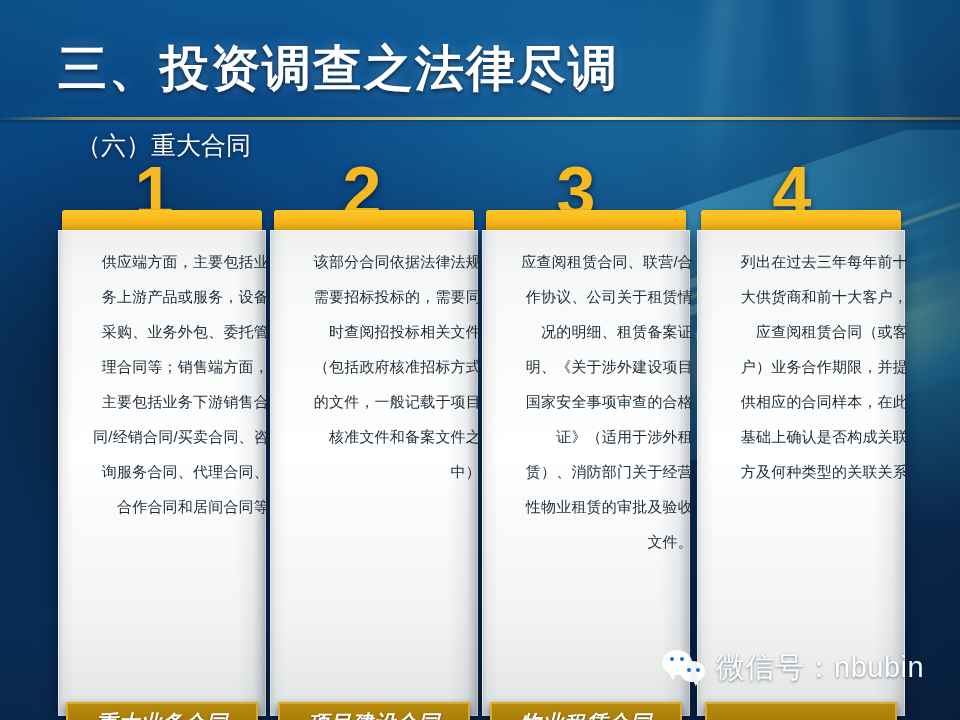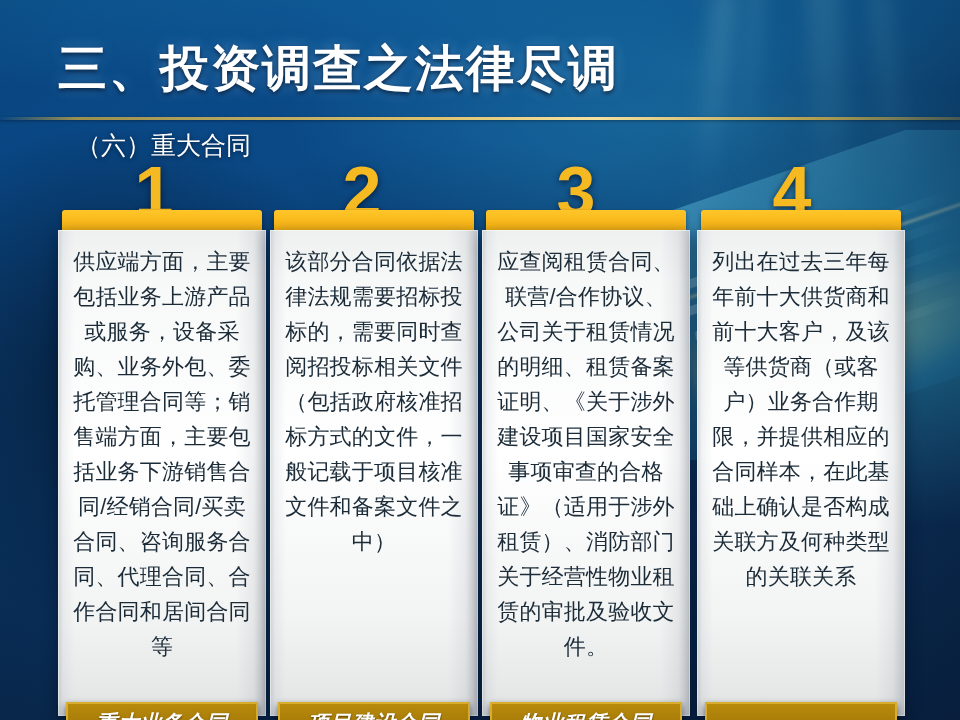--- a/index.html
+++ b/index.html
@@ -143,26 +143,26 @@
         rgba(150,158,168,0.16) 196px, rgba(96,106,118,0.32) 208px),
       linear-gradient(180deg, #eef0f0 0%, #f7f8f8 10%, #ffffff 46%, #f2f3f3 80%, #e2e4e4 100%);
     box-shadow: 0 5px 14px rgba(0,10,30,0.48), inset 0 0 0 1px rgba(255,255,255,0.5);
   }
   .card::after {
     content: ""; position: absolute; left: 0; bottom: 0;
     width: 100%; height: 16px;
     background: linear-gradient(180deg, rgba(255,255,255,0) 0%, rgba(160,170,180,0.28) 100%);
   }
   .card-text {
-    position: absolute; left: 14px; top: 14px;
+    position: absolute; left: 31px; top: 14px;
     width: 180px;
-    font-size: 22px; line-height: 35px;
+    font-size: 15px; line-height: 35px;
     color: #1b2b38;
     letter-spacing: 0.2px;
-    text-align: center;
+    text-align: right;
     white-space: pre-wrap;
     word-break: break-all;
   }
   .label {
     position: absolute; top: 544px; left: 8px;
     width: 192px; height: 42px;
     display: flex; align-items: center; justify-content: center;
     background: linear-gradient(180deg, #b88a0c 0%, #a87d08 48%, #96700a 100%);
     border: 2px solid #d8ad2e;
     box-sizing: border-box;
@@ -286,23 +286,34 @@
       </div>
       <div class="label">
         <span>物业租赁合同</span>
       </div>
     </div>
 
     <div class="col col-4">
       <div class="num">4</div>
       <div class="tab"></div>
       <div class="card">
-        <div class="card-text">列出在过去三年每年前十大供货商和前十大客户，及该等供货商（或客户）业务合作期限，并提供相应的合同样本，在此基础上确认是否构成关联方及何种类型的关联关系</div>
+        <div class="card-text">列出在过去三年每年前十大供货商和前十大客户，应查阅租赁合同（或客户）业务合作期限，并提供相应的合同样本，在此基础上确认是否构成关联方及何种类型的关联关系</div>
       </div>
       <div class="label">
         <span></span>
       </div>
     </div>
 
   </div>
 
+  <div class="watermark">
+    <div class="wx-logo">
+      <div class="wx-big"></div>
+      <div class="wx-small"></div>
+      <div class="wx-eye" style="left:8px;  top:9px;"></div>
+      <div class="wx-eye" style="left:18px; top:9px;"></div>
+      <div class="wx-eye" style="left:25px; top:20px;"></div>
+      <div class="wx-eye" style="left:34px; top:20px;"></div>
+    </div>
+    <div class="wm-text">微信号：nbubin</div>
+  </div>
 
 </div>
 
 </body></html>

